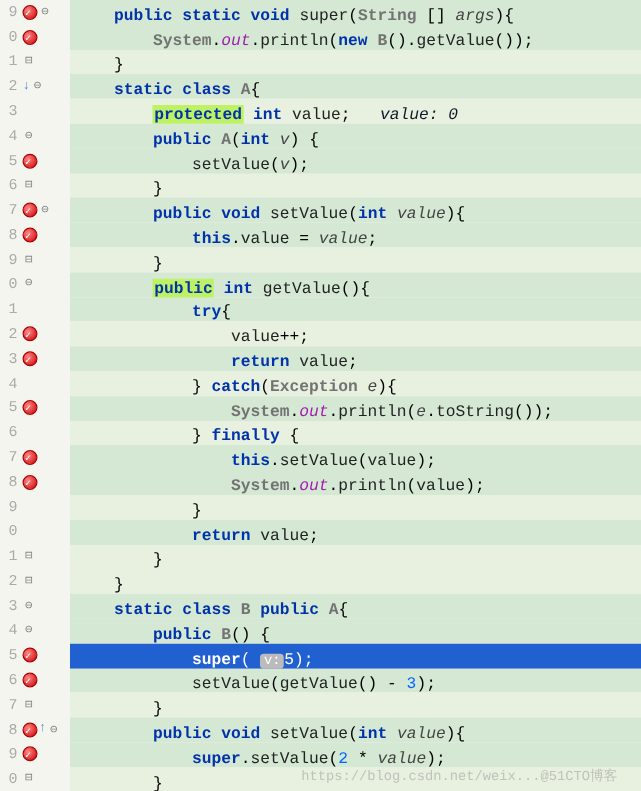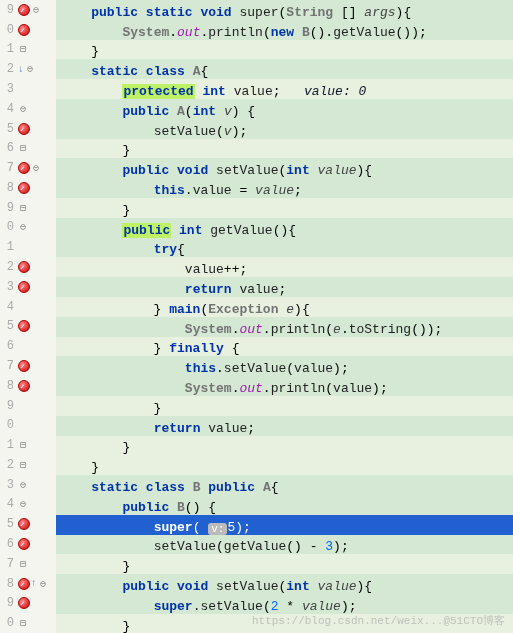--- a/index.html
+++ b/index.html
@@ -22,21 +22,21 @@
 .kw{color:#0033aa;font-weight:bold}
 .ty{color:#737373;font-weight:bold}
 .id{color:#222}
 .fn{color:#222}
 .fi{font-style:italic;color:#a21caf}
 .num{color:#0066ff}
 .param{font-style:italic;color:#444}
 .cm{color:#0f172a;font-style:italic}
 .hlbox{background:#bef264;padding:0 1px}
 .vbox{background:#bbb;color:#fff;border-radius:3px;padding:0 3px;font-size:11px}
-.watermark{position:absolute;bottom:5px;right:8px;color:rgba(150,150,150,0.5);font-size:11px;pointer-events:none}
+.watermark{position:absolute;bottom:5px;right:19px;color:rgba(150,150,150,0.5);font-size:11px;pointer-events:none}
 </style>
 </head>
 <body>
 
 <div class="editor">
 <div class="gutter" id="gutter">
       <div class="line">
         <div class="lnum">9</div>
         <div class="marks">
           <div class="bp check"></div>
@@ -231,21 +231,21 @@
       <div class="code-line hl-green"><span>        </span><span class="kw">public</span><span> </span><span class="ty">A</span><span>(</span><span class="kw">int</span><span> </span><span class="param">v</span><span>) {</span></div>
       <div class="code-line hl-green"><span>            </span><span class="fn">setValue</span><span>(</span><span class="param">v</span><span>);</span></div>
       <div class="code-line hl-lightgreen"><span>        }</span></div>
       <div class="code-line hl-green"><span>        </span><span class="kw">public</span><span> </span><span class="kw">void</span><span> </span><span class="fn">setValue</span><span>(</span><span class="kw">int</span><span> </span><span class="param">value</span><span>){</span></div>
       <div class="code-line hl-green"><span>            </span><span class="kw">this</span><span>.</span><span class="id">value</span><span> = </span><span class="param">value</span><span>;</span></div>
       <div class="code-line hl-lightgreen"><span>        }</span></div>
       <div class="code-line hl-green"><span>        </span><span class="kw hlbox">public</span><span> </span><span class="kw">int</span><span> </span><span class="fn">getValue</span><span>(){</span></div>
       <div class="code-line hl-green"><span>            </span><span class="kw">try</span><span>{</span></div>
       <div class="code-line hl-lightgreen"><span>                </span><span class="id">value</span><span>++;</span></div>
       <div class="code-line hl-green"><span>                </span><span class="kw">return</span><span> </span><span class="id">value</span><span>;</span></div>
-      <div class="code-line hl-lightgreen"><span>            } </span><span class="kw">main</span><span>(</span><span class="ty">Exception</span><span> </span><span class="param">e</span><span>){</span></div>
+      <div class="code-line hl-lightgreen"><span>            } </span><span class="kw">catch</span><span>(</span><span class="ty">Exception</span><span> </span><span class="param">e</span><span>){</span></div>
       <div class="code-line hl-green"><span>                </span><span class="ty">System</span><span>.</span><span class="fi">out</span><span>.</span><span class="fn">println</span><span>(</span><span class="param">e</span><span>.</span><span class="fn">toString</span><span>());</span></div>
       <div class="code-line hl-lightgreen"><span>            } </span><span class="kw">finally</span><span> {</span></div>
       <div class="code-line hl-green"><span>                </span><span class="kw">this</span><span>.</span><span class="fn">setValue</span><span>(</span><span class="id">value</span><span>);</span></div>
       <div class="code-line hl-green"><span>                </span><span class="ty">System</span><span>.</span><span class="fi">out</span><span>.</span><span class="fn">println</span><span>(</span><span class="id">value</span><span>);</span></div>
       <div class="code-line hl-lightgreen"><span>            }</span></div>
       <div class="code-line hl-green"><span>            </span><span class="kw">return</span><span> </span><span class="id">value</span><span>;</span></div>
       <div class="code-line hl-lightgreen"><span>        }</span></div>
       <div class="code-line hl-lightgreen"><span>    }</span></div>
       <div class="code-line hl-green"><span>    </span><span class="kw">static</span><span> </span><span class="kw">class</span><span> </span><span class="ty">B</span><span> </span><span class="kw">public</span><span> </span><span class="ty">A</span><span>{</span></div>
       <div class="code-line hl-green"><span>        </span><span class="kw">public</span><span> </span><span class="ty">B</span><span>() {</span></div>

